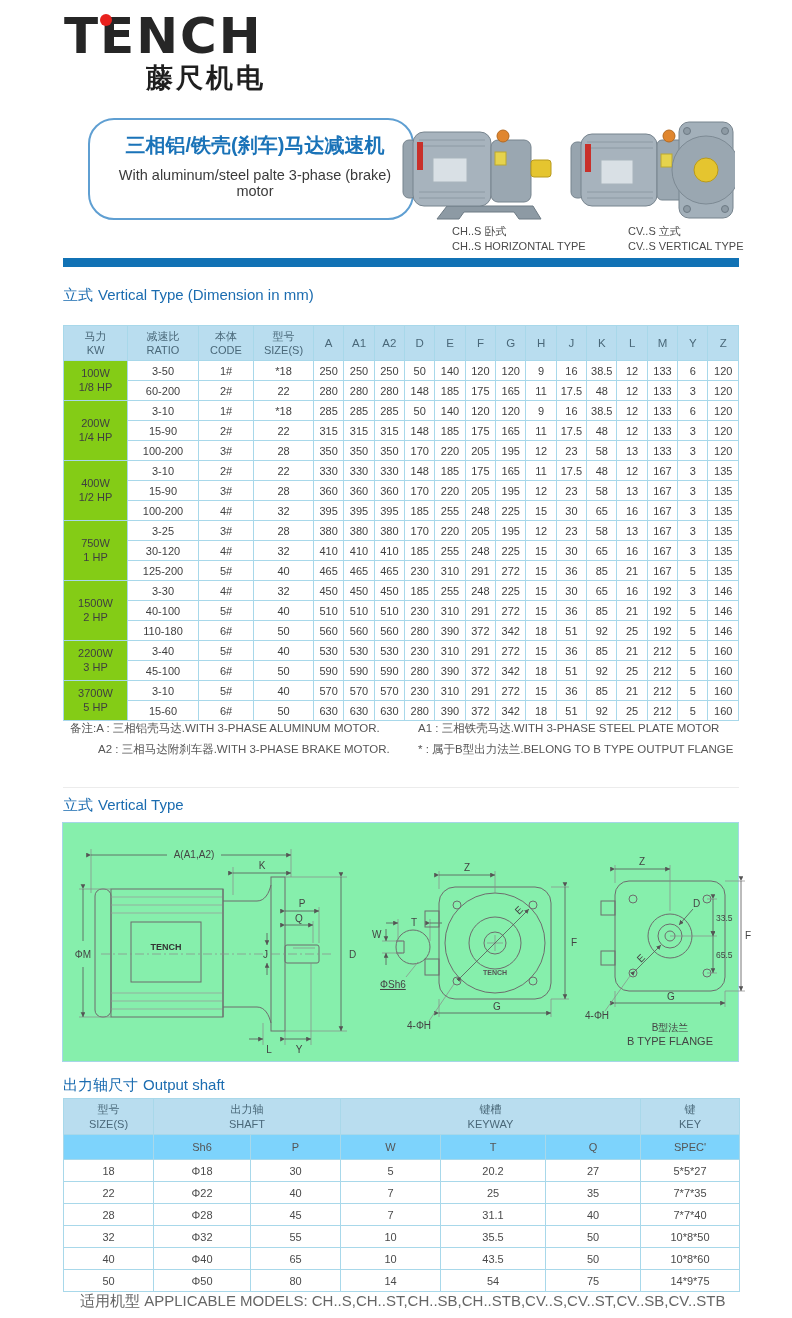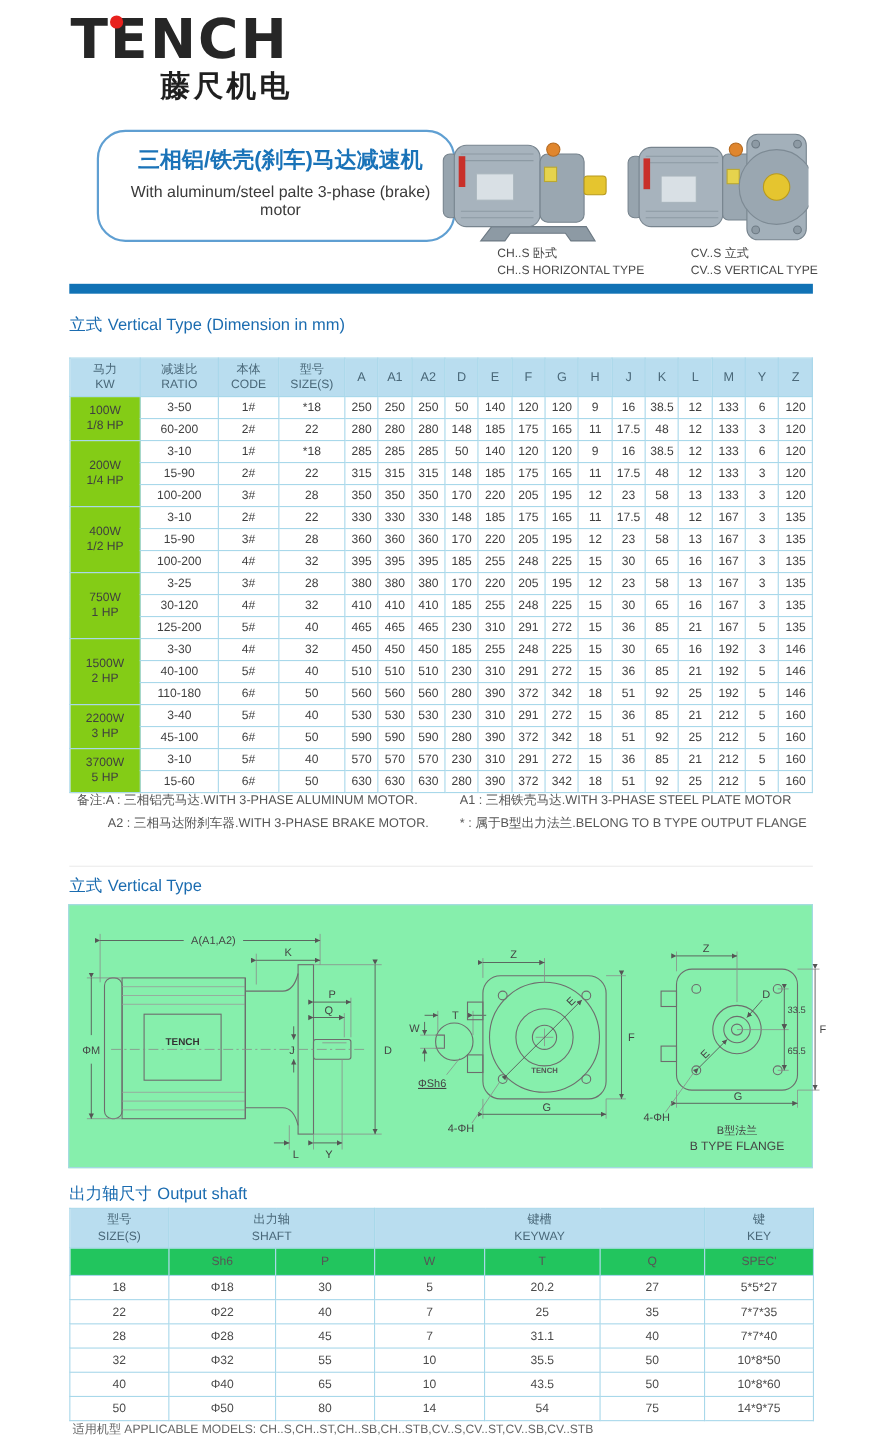--- a/index.html
+++ b/index.html
@@ -54,24 +54,24 @@
   .dthin{stroke:#8a8a8a;stroke-width:0.7;fill:none;}
   .dimln{stroke:#555;stroke-width:0.8;fill:none;}
   .dtext{font-size:10px;fill:#444;}
   .dsmall{font-size:8.5px;fill:#444;}
 
   
   .shaft-table{position:absolute;top:1098px;left:63px;width:676px;border-collapse:collapse;
                table-layout:fixed;font-size:11px;color:#3f3f3f;border:1px solid #a8d8ea;}
   .shaft-table th,.shaft-table td{border:1px solid #a8d8ea;text-align:center;padding:0;}
   .sh-group{background:#b9ddef;color:#4a6879;font-weight:400;height:35px;line-height:1.3;}
-  .sh-sub{background:#22c55e;color:#555;font-weight:400;height:24px;}
+  .sh-sub{background:#7dd3fc;color:#555;font-weight:400;height:24px;}
   .shaft-table td{height:21px;color:#4a4a4a;}
 
-  .footer-note{position:absolute;top:1292px;left:66px;font-size:11px;color:#666;}
+  .footer-note{position:absolute;top:1292px;left:80px;font-size:15px;color:#666;}
 </style>
 </head>
 <body>
 
 <div class="page">
 
   <div class="logo">
     <div class="logo-brand">
       <span>TENCH</span>
       <span class="logo-dot"></span>

